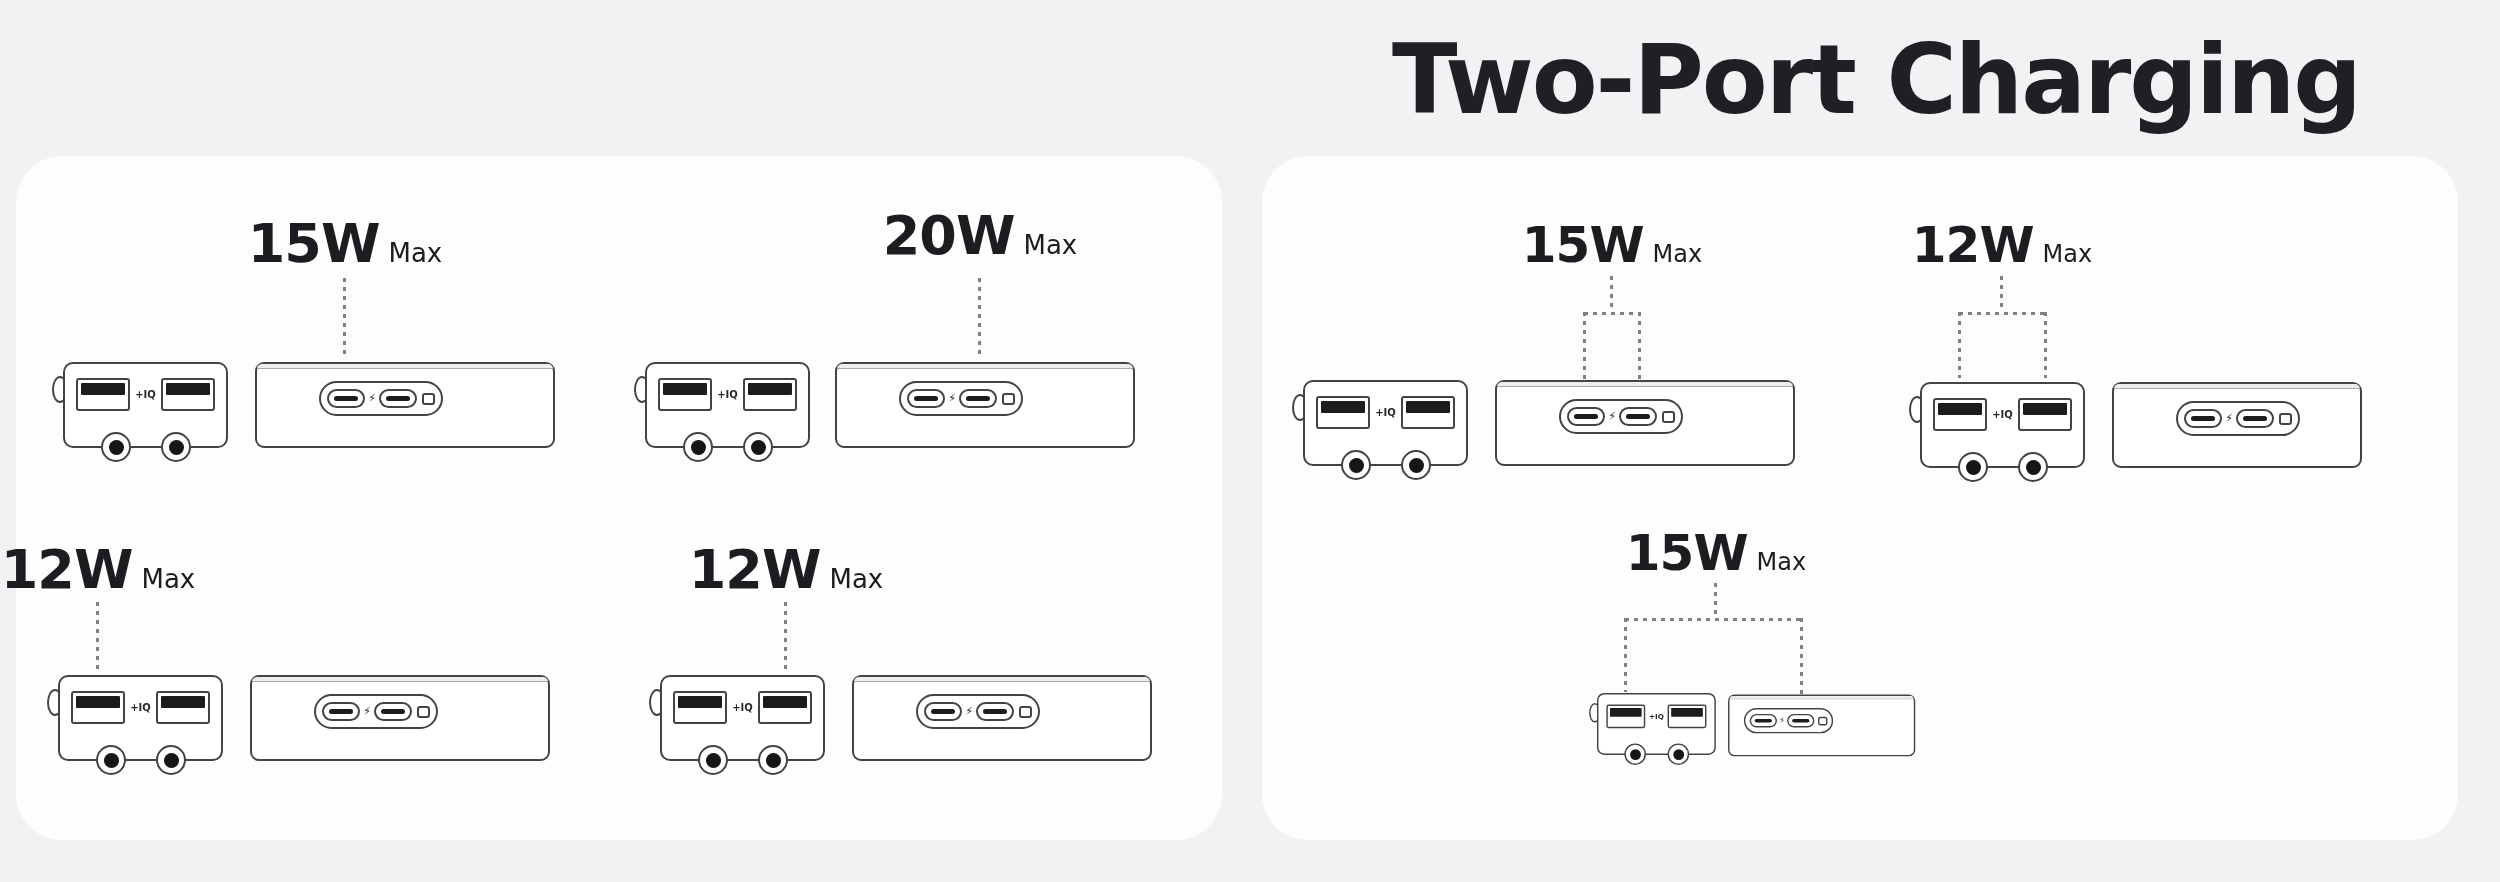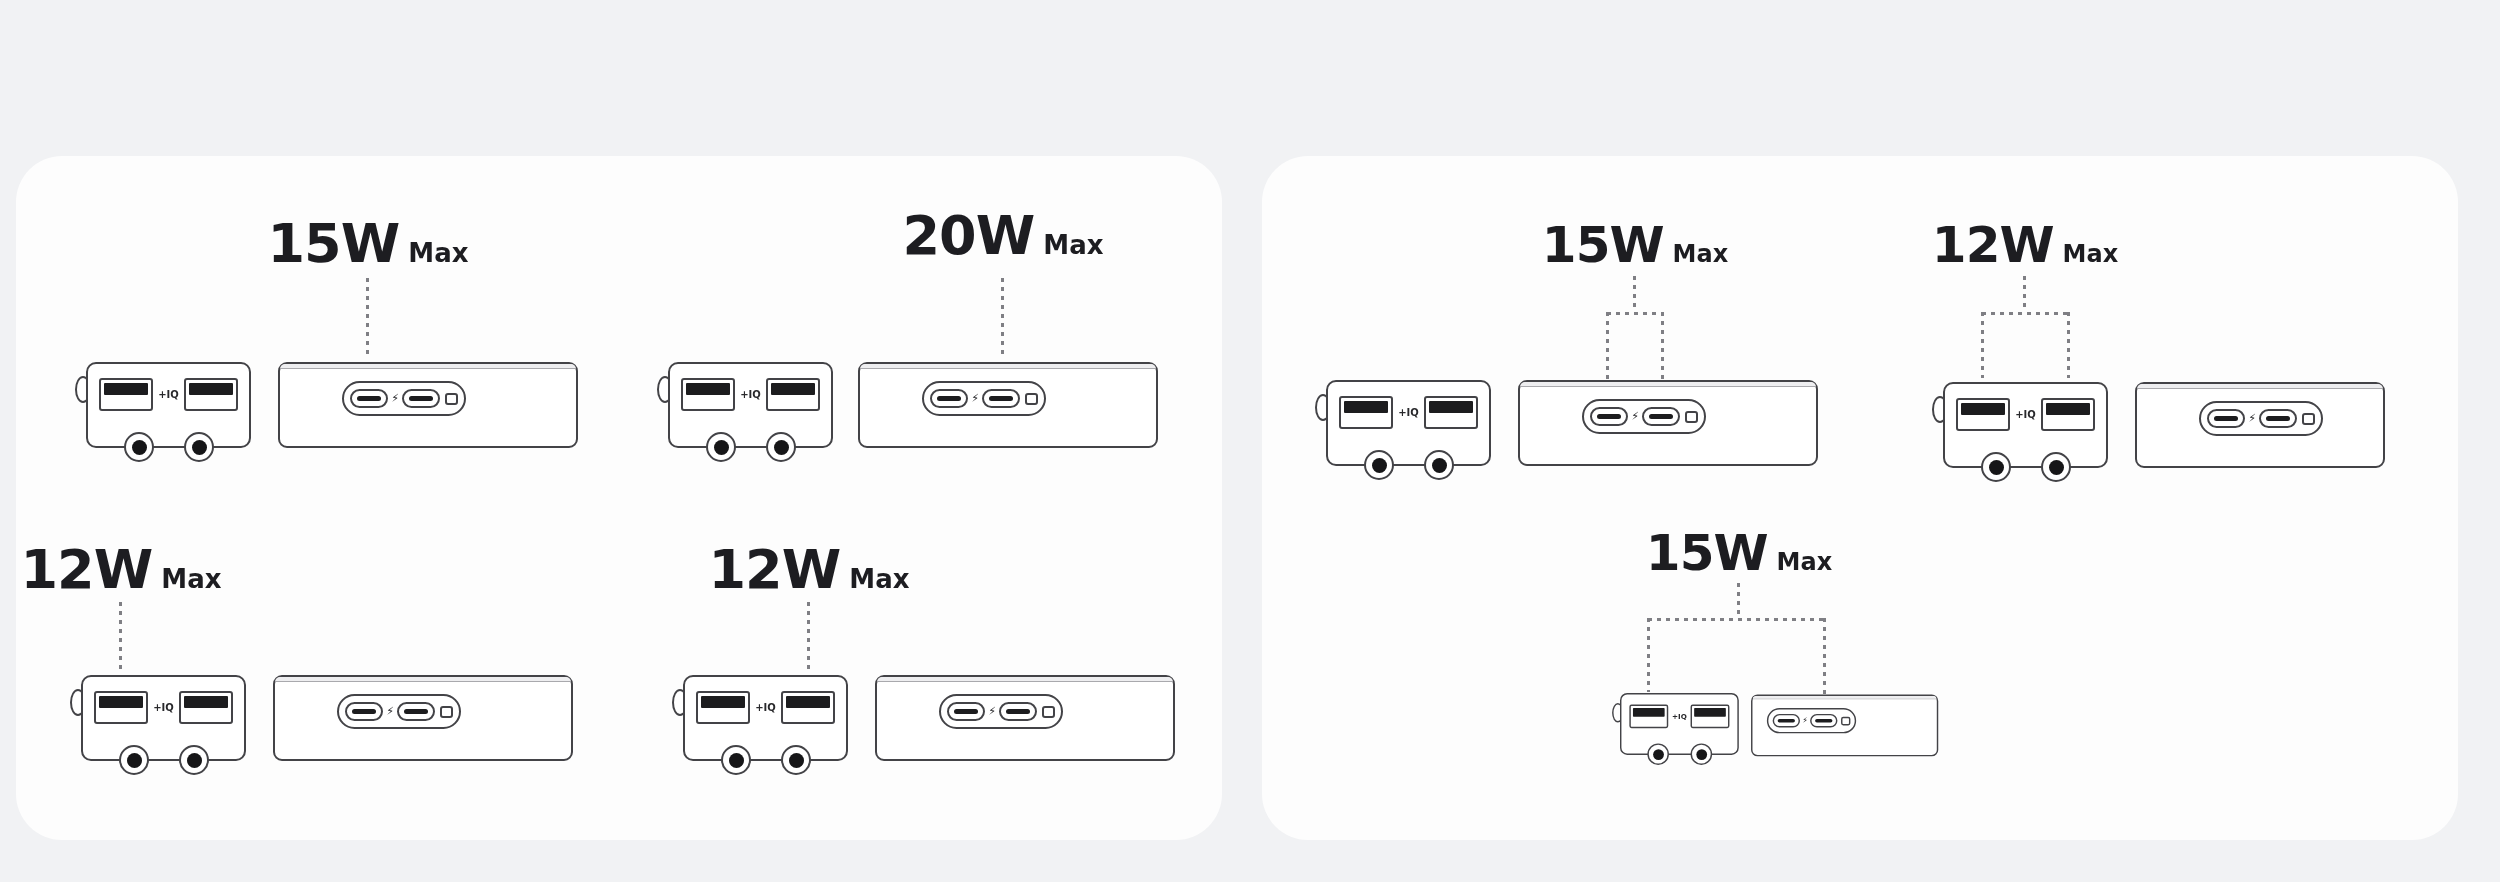--- a/index.html
+++ b/index.html
@@ -22,30 +22,30 @@
   .title-left{left:619px;}
   .title-right{left:1876px;}
   
   .card{
     position:absolute;top:156px;height:684px;
     background:#fdfdfd;border-radius:46px;
   }
   .card-left{left:16px;width:1206px;}
   .card-right{left:1262px;width:1196px;}
   
-  .units{position:absolute;inset:0;margin-left:23px;}
+  .units{position:absolute;inset:0;}
   .unit{display:contents;}
   
   .watt-label{
     position:absolute;transform:translateX(-50%);
     display:flex;align-items:baseline;gap:9px;
     white-space:nowrap;color:#1d1d21;
   }
   .watt-label .watts{font-size:54px;font-weight:800;letter-spacing:-1px;}
-  .watt-label .max{font-size:26px;font-weight:700;}
+  .watt-label .max{font-size:26px;font-weight:400;}
   .watt-label-sm .watts{font-size:50px;}
   .watt-label-sm .max{font-size:24px;}
   
   .vdash{
     position:absolute;width:3px;
     background:repeating-linear-gradient(to bottom,#7f7f84 0 4px,transparent 4px 9px);
   }
   .hdash{
     position:absolute;height:3px;
     background:repeating-linear-gradient(to right,#7f7f84 0 4px,transparent 4px 9px);
@@ -116,20 +116,21 @@
   .btn{
     width:13px;height:12px;border:2px solid #434347;
     border-radius:3px;box-sizing:border-box;margin-left:2px;background:#fff;
   }
 </style>
 </head>
 <body>
 
 <div class="page">
 
+  <div class="title title-right">Two-Port Charging</div>
 
   <div class="card card-left"></div>
   <div class="card card-right"></div>
 
   <div class="units">
 
     
     <div class="unit">
       <div class="watt-label" style="left:345px;top:212px">
         <span class="watts">15W</span>

